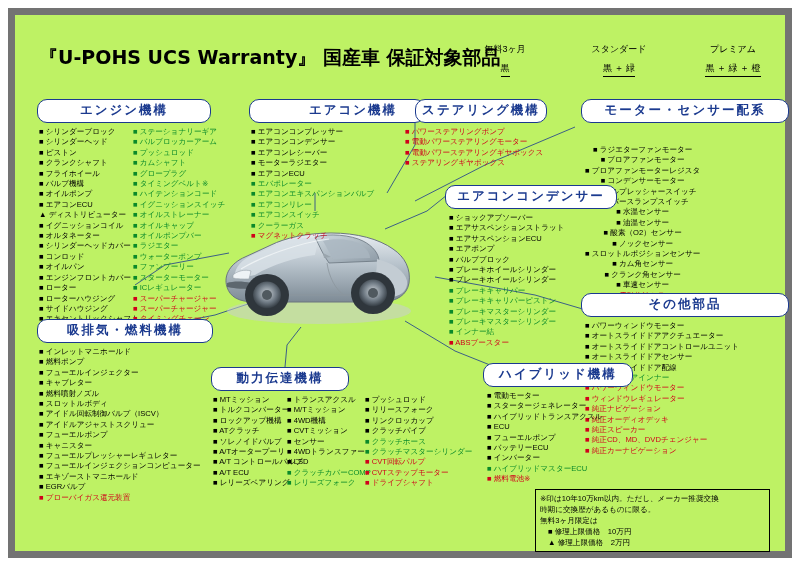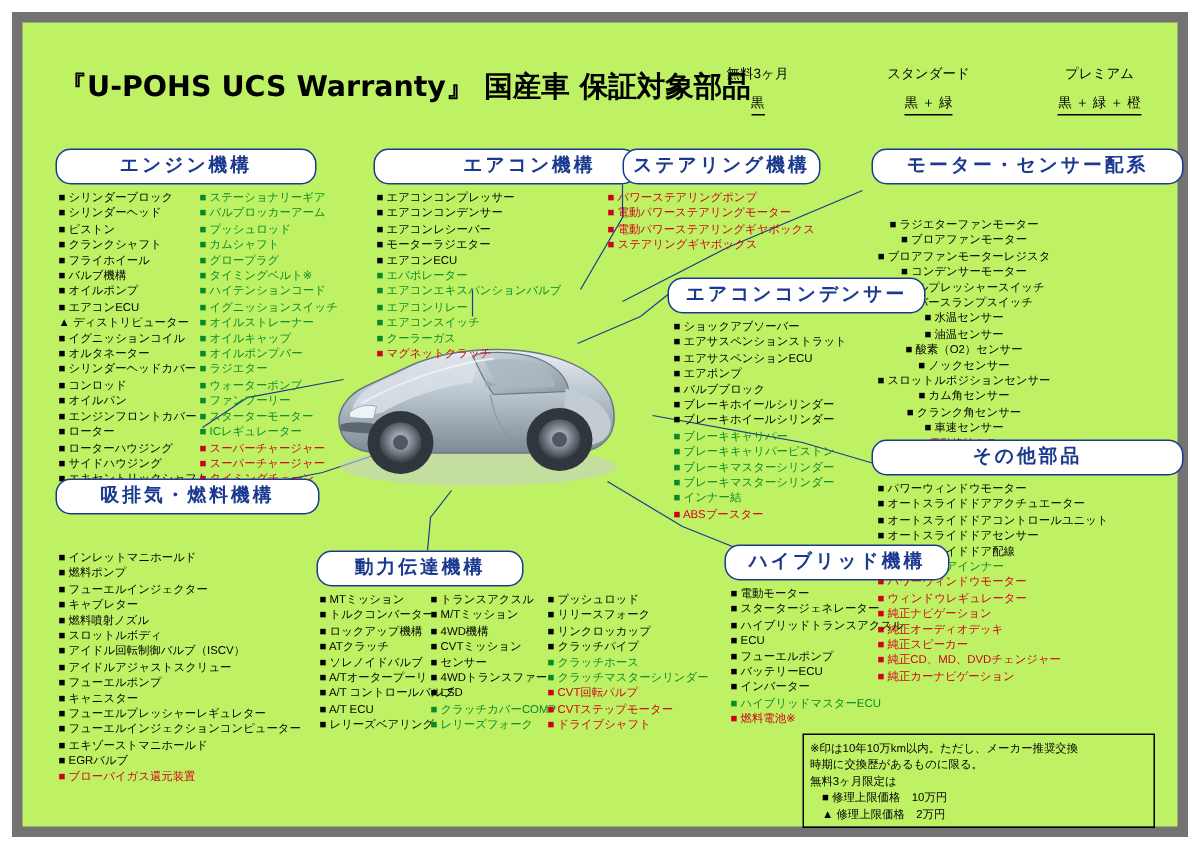--- a/index.html
+++ b/index.html
@@ -294,21 +294,21 @@
     <div class="sq-r t-r">パワーウィンドウモーター</div>
     <div class="sq-r t-r">ウィンドウレギュレーター</div>
     <div class="sq-r t-r">純正ナビゲーション</div>
     <div class="sq-r t-r">純正オーディオデッキ</div>
     <div class="sq-r t-r">純正スピーカー</div>
     <div class="sq-r t-r">純正CD、MD、DVDチェンジャー</div>
     <div class="sq-r t-r">純正カーナビゲーション</div>
   </div>
 
   <div class="gbox" style="left:22px;top:304px;width:162px;">吸排気・燃料機構</div>
-  <div class="plist" style="left:24px;top:332px;margin-top:20px;">
+  <div class="plist" style="left:24px;top:332px;">
     <div class="sq-b">インレットマニホールド</div>
     <div class="sq-b">燃料ポンプ</div>
     <div class="sq-b">フューエルインジェクター</div>
     <div class="sq-b">キャブレター</div>
     <div class="sq-b">燃料噴射ノズル</div>
     <div class="sq-b">スロットルボディ</div>
     <div class="sq-b">アイドル回転制御バルブ（ISCV）</div>
     <div class="sq-b">アイドルアジャストスクリュー</div>
     <div class="sq-b">フューエルポンプ</div>
     <div class="sq-b">キャニスター</div>

